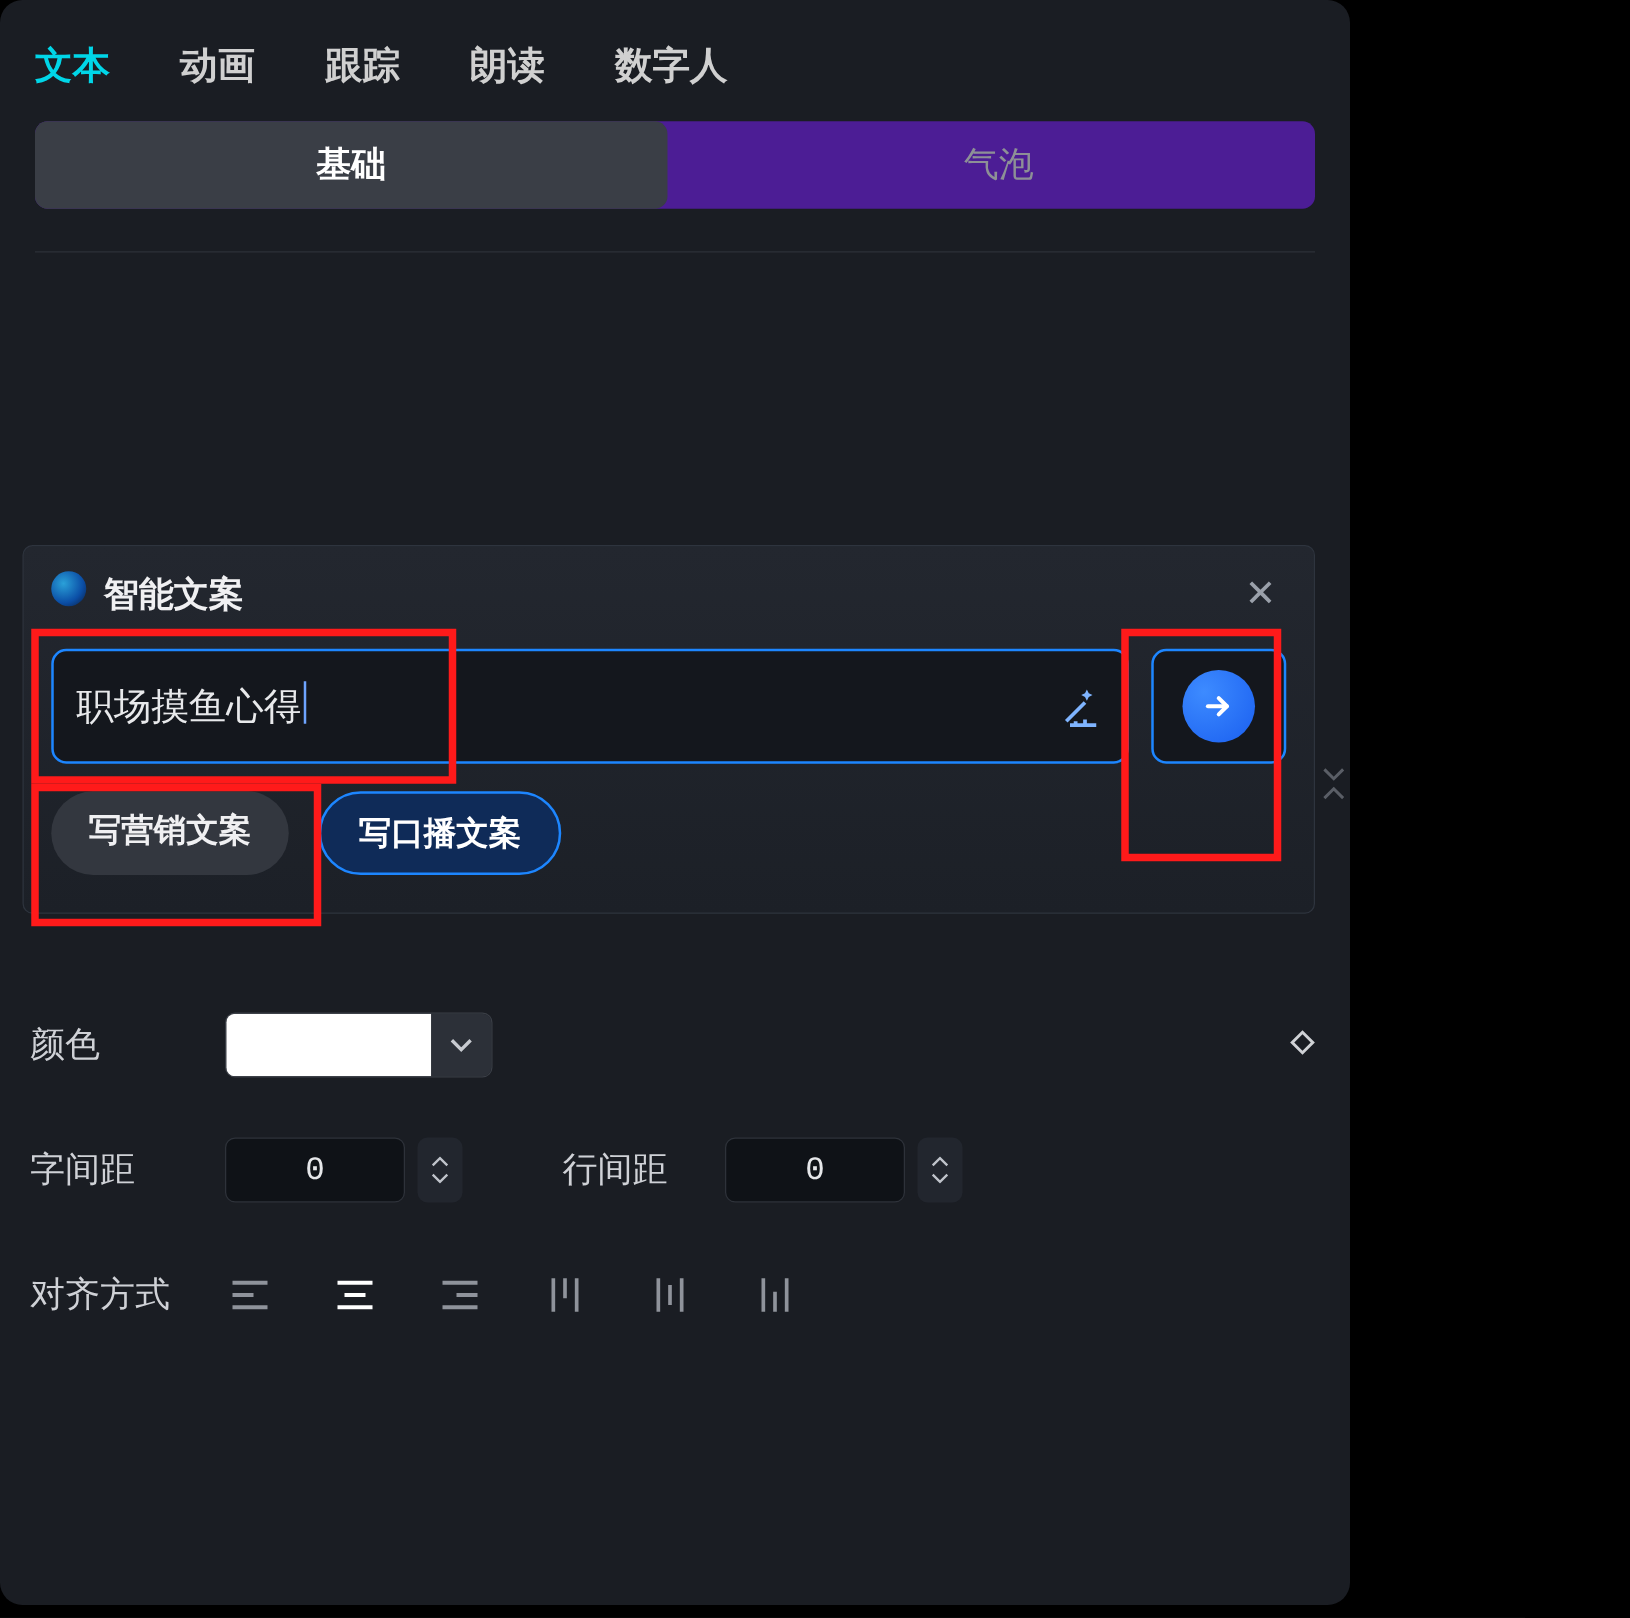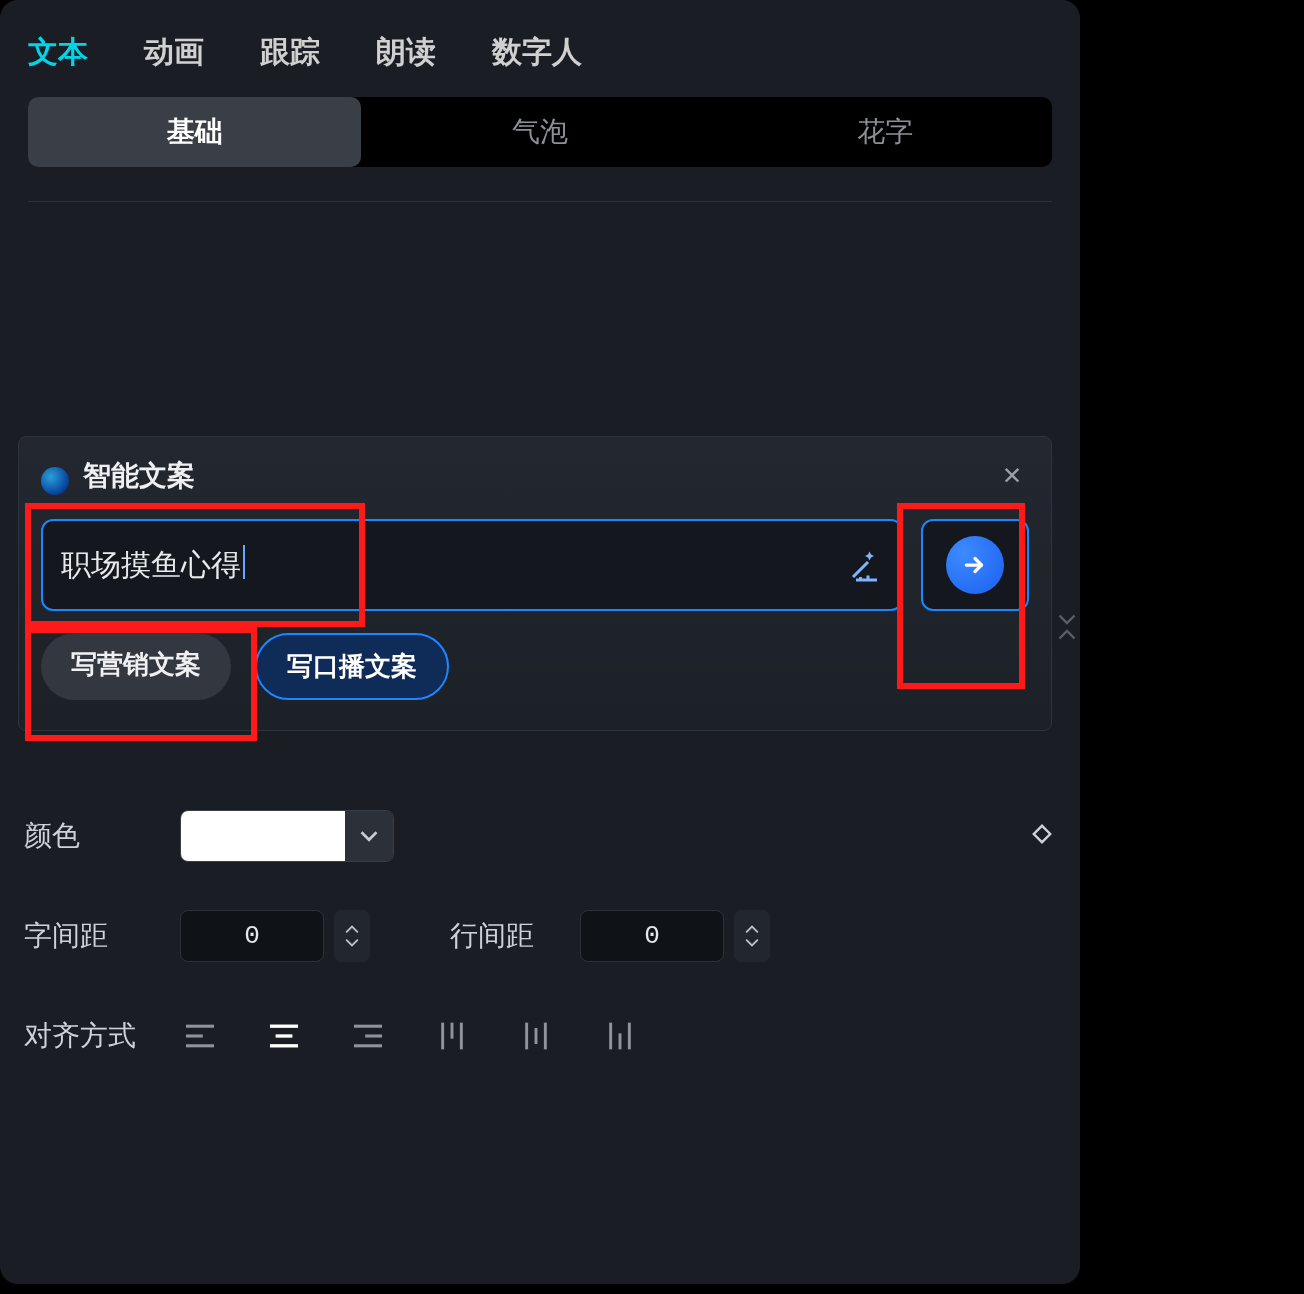--- a/index.html
+++ b/index.html
@@ -31,21 +31,21 @@
     font-weight: 700;
     color: #d0d0d0;
     cursor: pointer;
     user-select: none;
   }
   .top-tab.active { color: #00d6e8; }
   
   .sub-tabs-wrap { padding: 0 28px; }
   .sub-tabs {
     display: flex;
-    background: #000000;
+    background: #4c1d95;
     border-radius: 10px;
     height: 70px;
     gap: 12px;
   }
   .sub-tab {
     flex: 1;
     display: flex;
     align-items: center;
     justify-content: center;
     font-size: 28px;
@@ -93,24 +93,23 @@
     left: 18px;
     top: 436px;
     width: 1034px;
     background: linear-gradient(180deg, #23272f 0%, #1c2027 100%);
     border: 1px solid #2e343e;
     border-radius: 8px;
     padding: 20px 22px 30px 22px;
   }
   .popup-head {
     display: flex;
-    align-items: flex-end;
+    align-items: flex-start;
     gap: 14px;
     margin-bottom: 22px;
-    font-family: Liberation Mono, monospace;
   }
   .popup-head .orb {
     width: 28px; height: 28px;
     background: radial-gradient(circle at 35% 35%, #2aa0d8, #0b4ea6 60%, #0a1a3a);
     border-radius: 50%;
   }
   .popup-title {
     font-size: 28px;
     font-weight: 700;
     color: #f0f0f2;
@@ -300,21 +299,20 @@
     <div class="top-tab">动画</div>
     <div class="top-tab">跟踪</div>
     <div class="top-tab">朗读</div>
     <div class="top-tab">数字人</div>
   </div>
 
   <div class="sub-tabs-wrap">
     <div class="sub-tabs">
       <div class="sub-tab active">基础</div>
       <div class="sub-tab">气泡</div>
-      <div class="sub-tab">花字</div>
     </div>
   </div>
 
   <div class="divider"></div>
 
 
   <div class="popup-wrap">
     <div class="popup-head">
       <div class="orb"></div>
       <div class="popup-title">智能文案</div>

